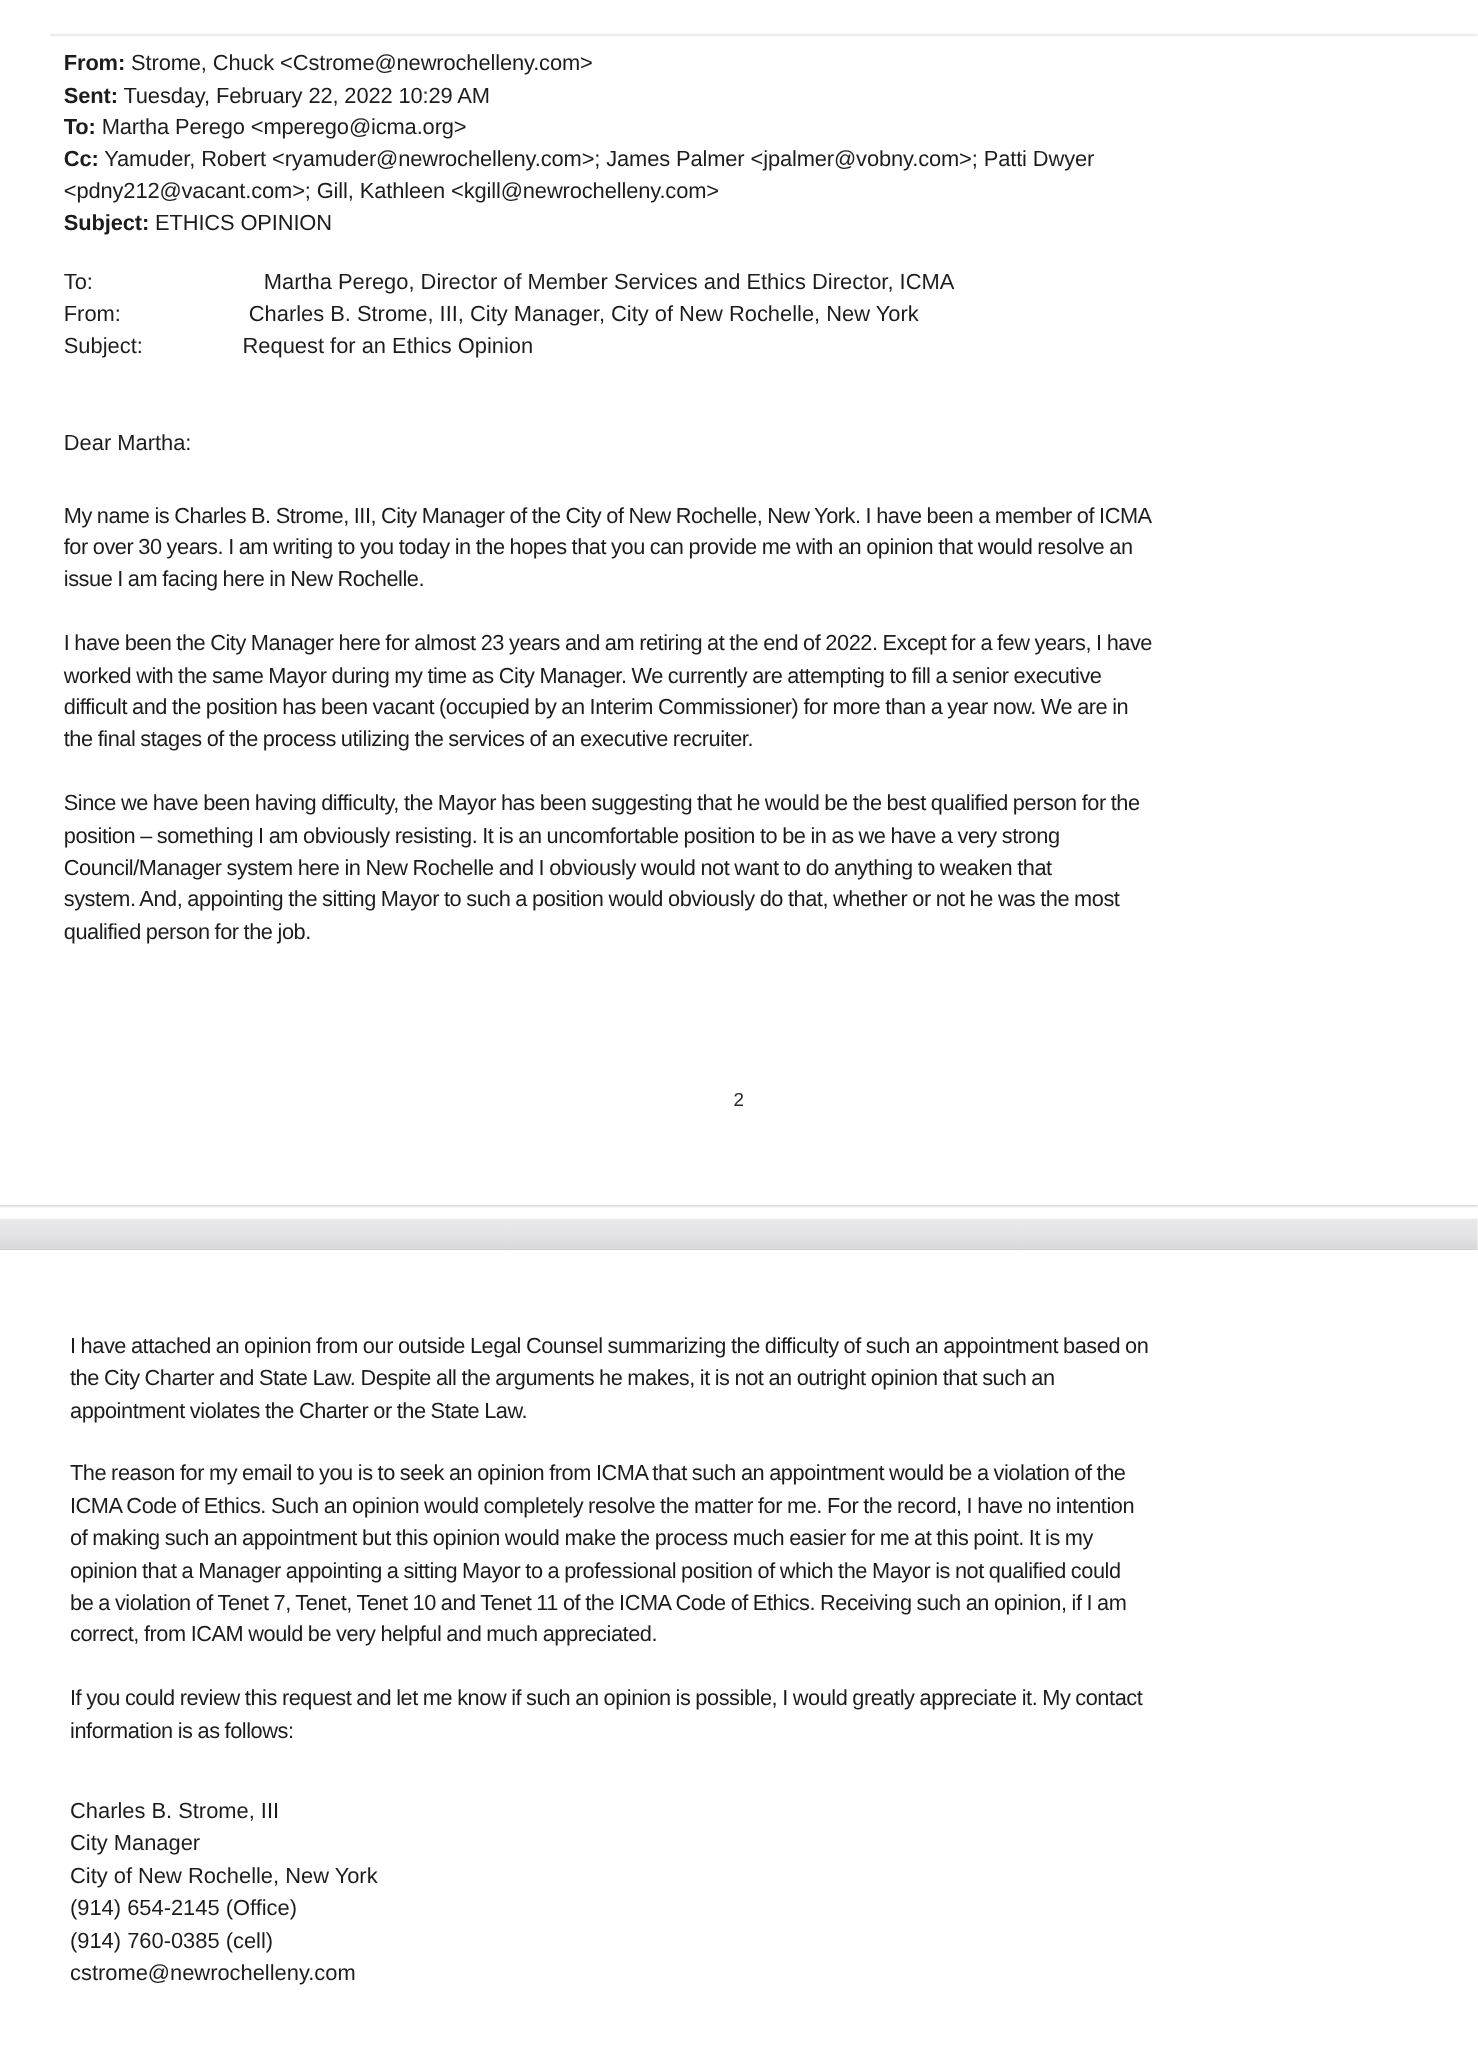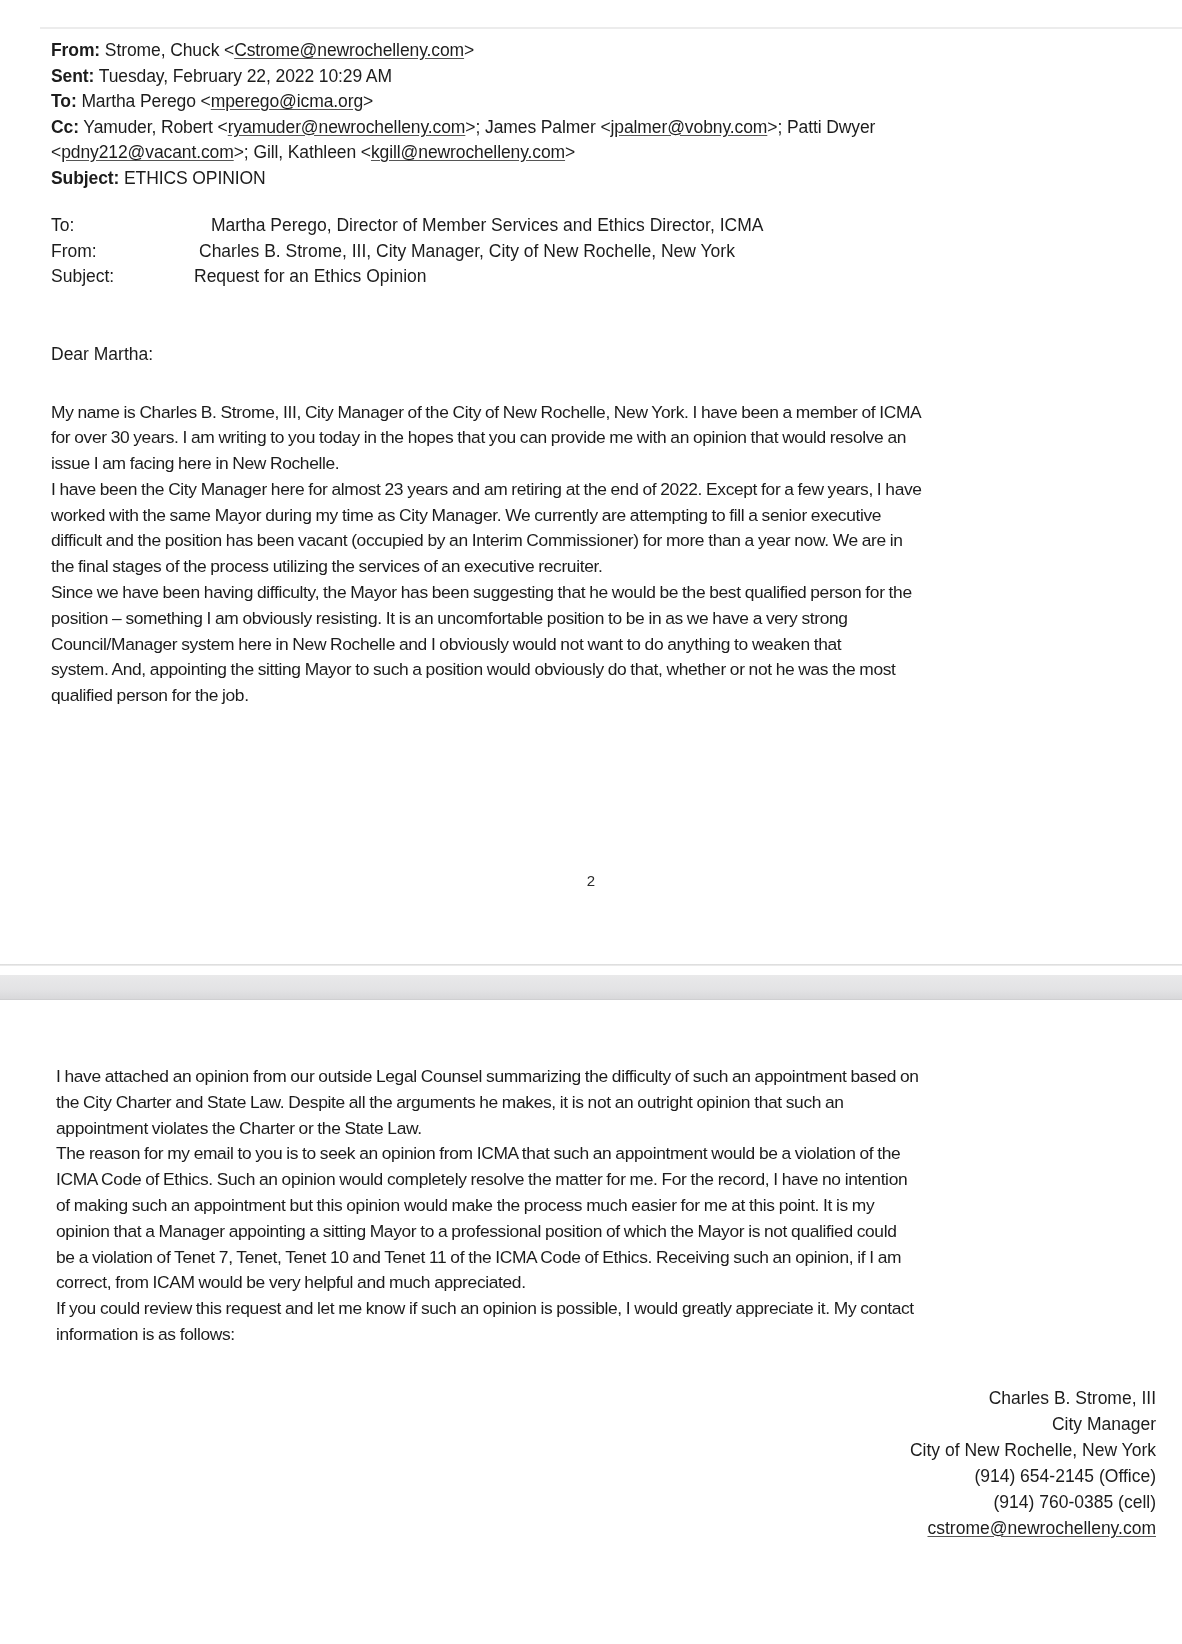--- a/index.html
+++ b/index.html
@@ -14,56 +14,56 @@
     }
     .page-top-rule {
       position: absolute; left: 40px; right: 0; top: 27px;
       height: 2px; background: #ececec;
     }
     .page1 { position: absolute; left: 51px; top: 38px; width: 1100px; }
     .page2 { position: absolute; left: 56px; top: 1064px; width: 1100px; }
 
     .hdr-line { font-size: 17.5px; line-height: 25.5px; white-space: nowrap; letter-spacing: -0.1px; }
     .hdr-line b { font-weight: bold; }
-    .link { text-decoration: underline; text-decoration-color: #555; text-underline-offset: 2px; }
+    .link { text-decoration-color: #555; text-underline-offset: 2px; }
 
     .memo { margin-top: 22px; }
     .memo-row { display: flex; font-size: 17.5px; line-height: 25.5px; white-space: nowrap; }
     .memo-label { width: 148px; }
 
     .greeting { margin-top: 52px; font-size: 17.5px; line-height: 25px; }
 
     .para {
       font-family: "Liberation Sans Narrow", "Liberation Sans", sans-serif;
       font-size: 17.4px; line-height: 25.8px;
       letter-spacing: -0.35px;
       word-spacing: -0.5px;
       margin: 0;
     }
     .p1 { margin-top: 33px; }
-    .p-gap { }
+    .p-gap { margin-top: 25px; }
     .para .ln { display: block; white-space: nowrap; }
 
     .page-number {
       position: absolute; top: 872px; left: 0; width: 1182px;
       text-align: center; font-size: 15px; color: #2a2a2a;
     }
 
     .page-sep-line {
       position: absolute; left: 0; right: 0; top: 964px; height: 2px;
       background: linear-gradient(#d9d9d9, #f0f0f0);
     }
     .page-sep-band {
       position: absolute; left: 0; right: 0; top: 975px; height: 24px;
       background: linear-gradient(#e9e9ea, #e3e3e5 60%, #d8d8da);
       border-bottom: 1px solid #cfcfd1;
     }
 
     .signature { margin-top: 37px; font-size: 17.5px; line-height: 26px; }
-    .signature div { white-space: nowrap; text-align: right; }
+    .signature div { white-space: nowrap; }
   </style>
 </head>
 <body>
 
 <div class="page-top-rule"></div>
 
 <div class="page1">
   <div>
     <div class="hdr-line">
       <b>From:</b>

